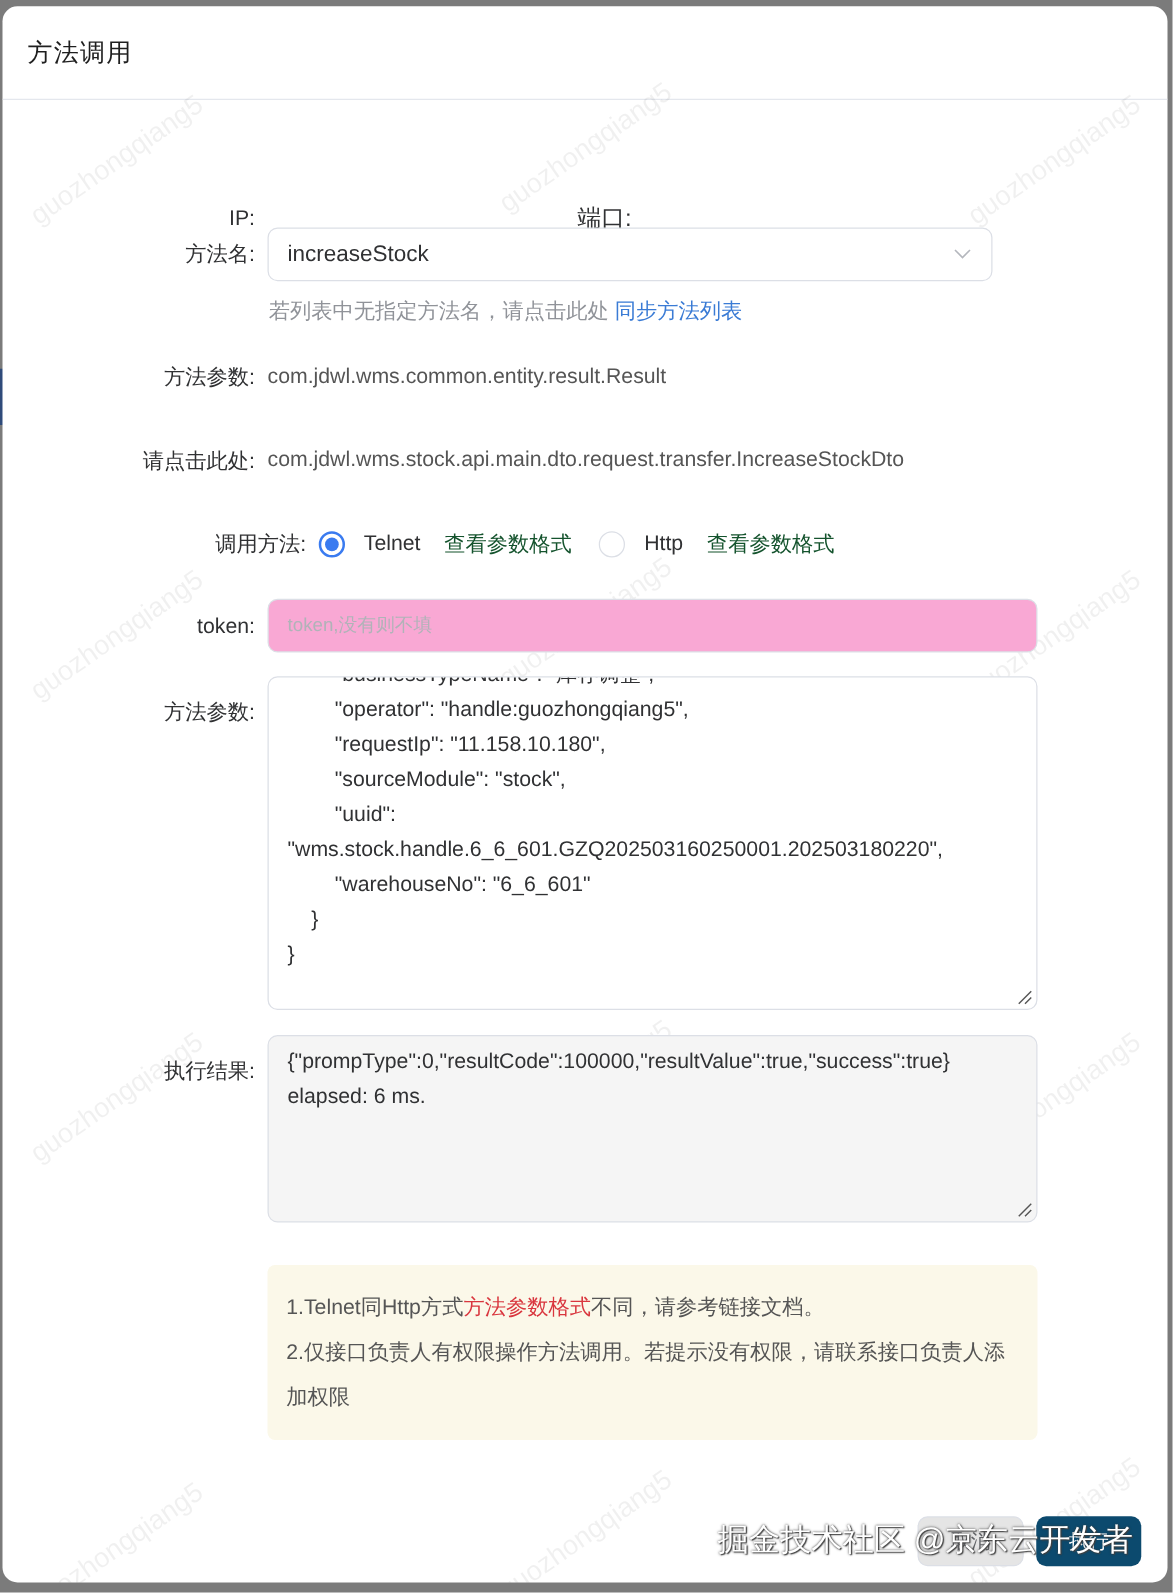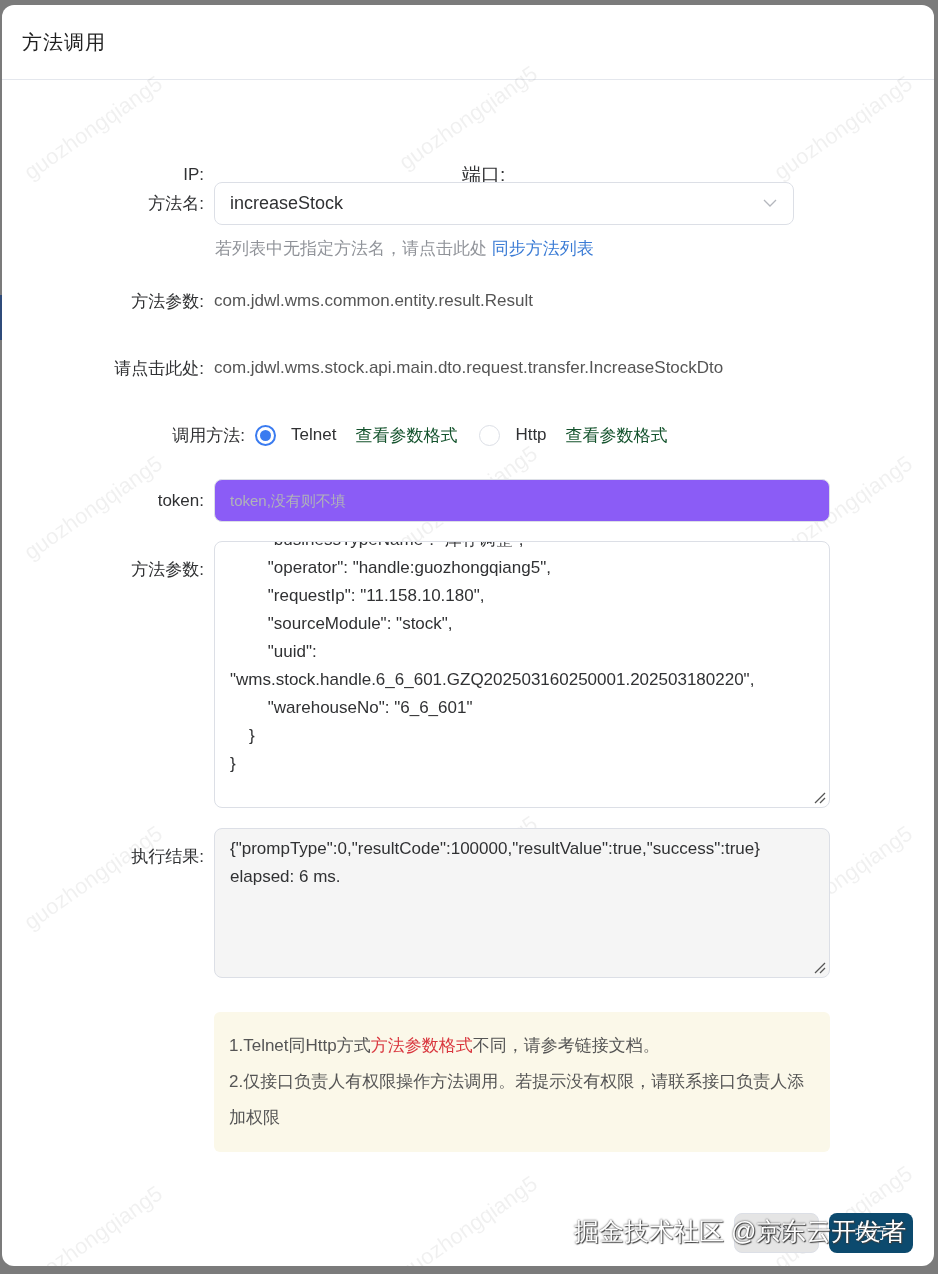--- a/index.html
+++ b/index.html
@@ -53,21 +53,21 @@
   }
   .radio.checked { border: 2px solid #3a7bf0; }
   .radio.checked::after {
     content: ""; width: 11px; height: 11px; border-radius: 50%; background: #3a7bf0;
   }
   .radio-text { margin-left: 15px; color: #303133; }
   .link { color: #14532d; margin-left: 19px; cursor: pointer; }
 
   .input {
     position: absolute; left: 212px; top: 474px; width: 616px; height: 43px;
-    border: 1px solid #dcdfe6; border-radius: 8px; background: #8b5cf6;
+    border: 1px solid #dcdfe6; border-radius: 8px; background: #f9a8d4;
     padding-left: 15px; font-size: 15px; color: #303133; outline: none;
     font-family: "Liberation Sans", "DejaVu Sans", sans-serif;
   }
   .input::placeholder { color: #b0b3b8; }
 
   .textarea {
     position: absolute; left: 212px; width: 616px;
     border: 1px solid #dcdfe6; border-radius: 8px; background: #fff;
     font-size: 17px; line-height: 28px; color: #303133; overflow: hidden;
   }

